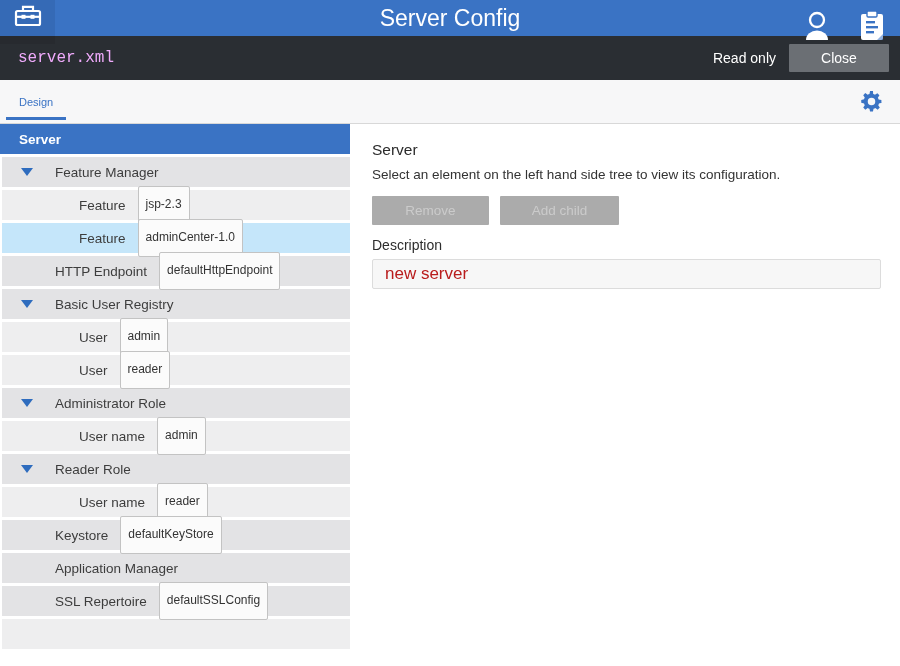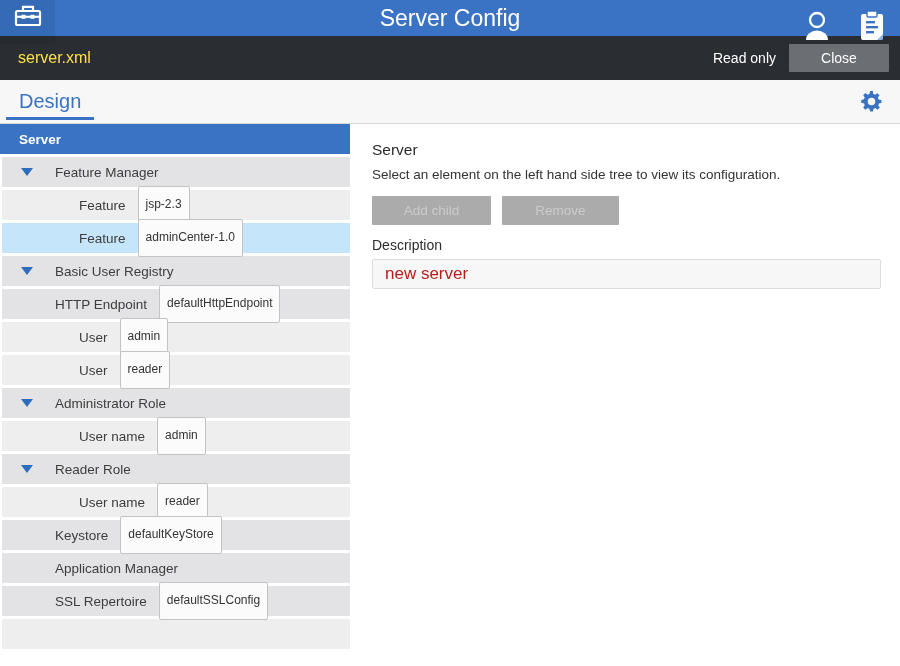--- a/index.html
+++ b/index.html
@@ -36,21 +36,21 @@
   }
   .header-icon-btn { display: flex; align-items: center; justify-content: center; cursor: pointer; }
 
   
   .file-bar {
     height: 44px;
     background: #2a2e33;
     display: flex; align-items: center;
     padding: 0 11px 0 18px;
   }
-  .file-name { color: #fde047; font-size: 16px; font-weight: 500; }
+  .file-name { color: #f0abfc; font-size: 16px; font-weight: 500; font-family: Liberation Mono, monospace; }
   .file-bar .spacer { flex: 1; }
   .read-only { color: #fff; font-size: 14px; margin-right: 13px; }
   .close-btn {
     width: 100px; height: 28px;
     background: #6b6f74; color: #fff;
     border: none; border-radius: 1px;
     font-size: 14px; font-family: inherit;
     cursor: pointer;
   }
 
@@ -59,21 +59,21 @@
     height: 44px;
     background: #f7f7f8;
     border-bottom: 1px solid #d8d8d8;
     display: flex; align-items: stretch;
     padding-left: 6px;
     position: relative;
   }
   .tab {
     padding: 0 13px;
     display: flex; align-items: center;
-    font-size: 20px; color: #1f1f1f;
+    font-size: 11px; color: #1f1f1f;
     cursor: pointer; position: relative;
   }
   .tab + .tab { margin-left: 9px; }
   .tab.active { color: #3a73c4; }
   .tab.active::after {
     content: ""; position: absolute; left: 0; right: 0; bottom: 3px;
     height: 3px; background: #3a73c4;
   }
   .gear-btn {
     position: absolute; right: 16px; top: 50%;
@@ -203,27 +203,27 @@
         <span>Feature Manager</span>
       </div>
       <div class="tree-row lvl2">
         <span>Feature</span>
         <span class="tree-badge">jsp-2.3</span>
       </div>
       <div class="tree-row lvl2 highlighted">
         <span>Feature</span>
         <span class="tree-badge">adminCenter-1.0</span>
       </div>
-      <div class="tree-row lvl1 expandable">
-        <span class="expander"></span>
-        <span>Basic User Registry</span>
-      </div>
       <div class="tree-row lvl1">
         <span>HTTP Endpoint</span>
         <span class="tree-badge">defaultHttpEndpoint</span>
+      </div>
+      <div class="tree-row lvl1 expandable">
+        <span class="expander"></span>
+        <span>Basic User Registry</span>
       </div>
       <div class="tree-row lvl2">
         <span>User</span>
         <span class="tree-badge">admin</span>
       </div>
       <div class="tree-row lvl2">
         <span>User</span>
         <span class="tree-badge">reader</span>
       </div>
       <div class="tree-row lvl1 expandable">
@@ -255,19 +255,19 @@
       </div>
       <div class="tree-row lvl2">
         <span></span>
       </div>
     </div>
 
   <div class="detail-panel">
     <div class="detail-title">Server</div>
     <div class="detail-instruction">Select an element on the left hand side tree to view its configuration.</div>
     <div class="detail-buttons">
+      <button class="btn-disabled btn-remove" disabled="">Remove</button>
       <button class="btn-disabled btn-add" disabled="">Add child</button>
-      <button class="btn-disabled btn-remove" disabled="">Remove</button>
     </div>
     <div class="field-label">Description</div>
     <input class="field-input" type="text" readonly="" value="new server" style="">
   </div>
 </div>
 
 </body></html>

